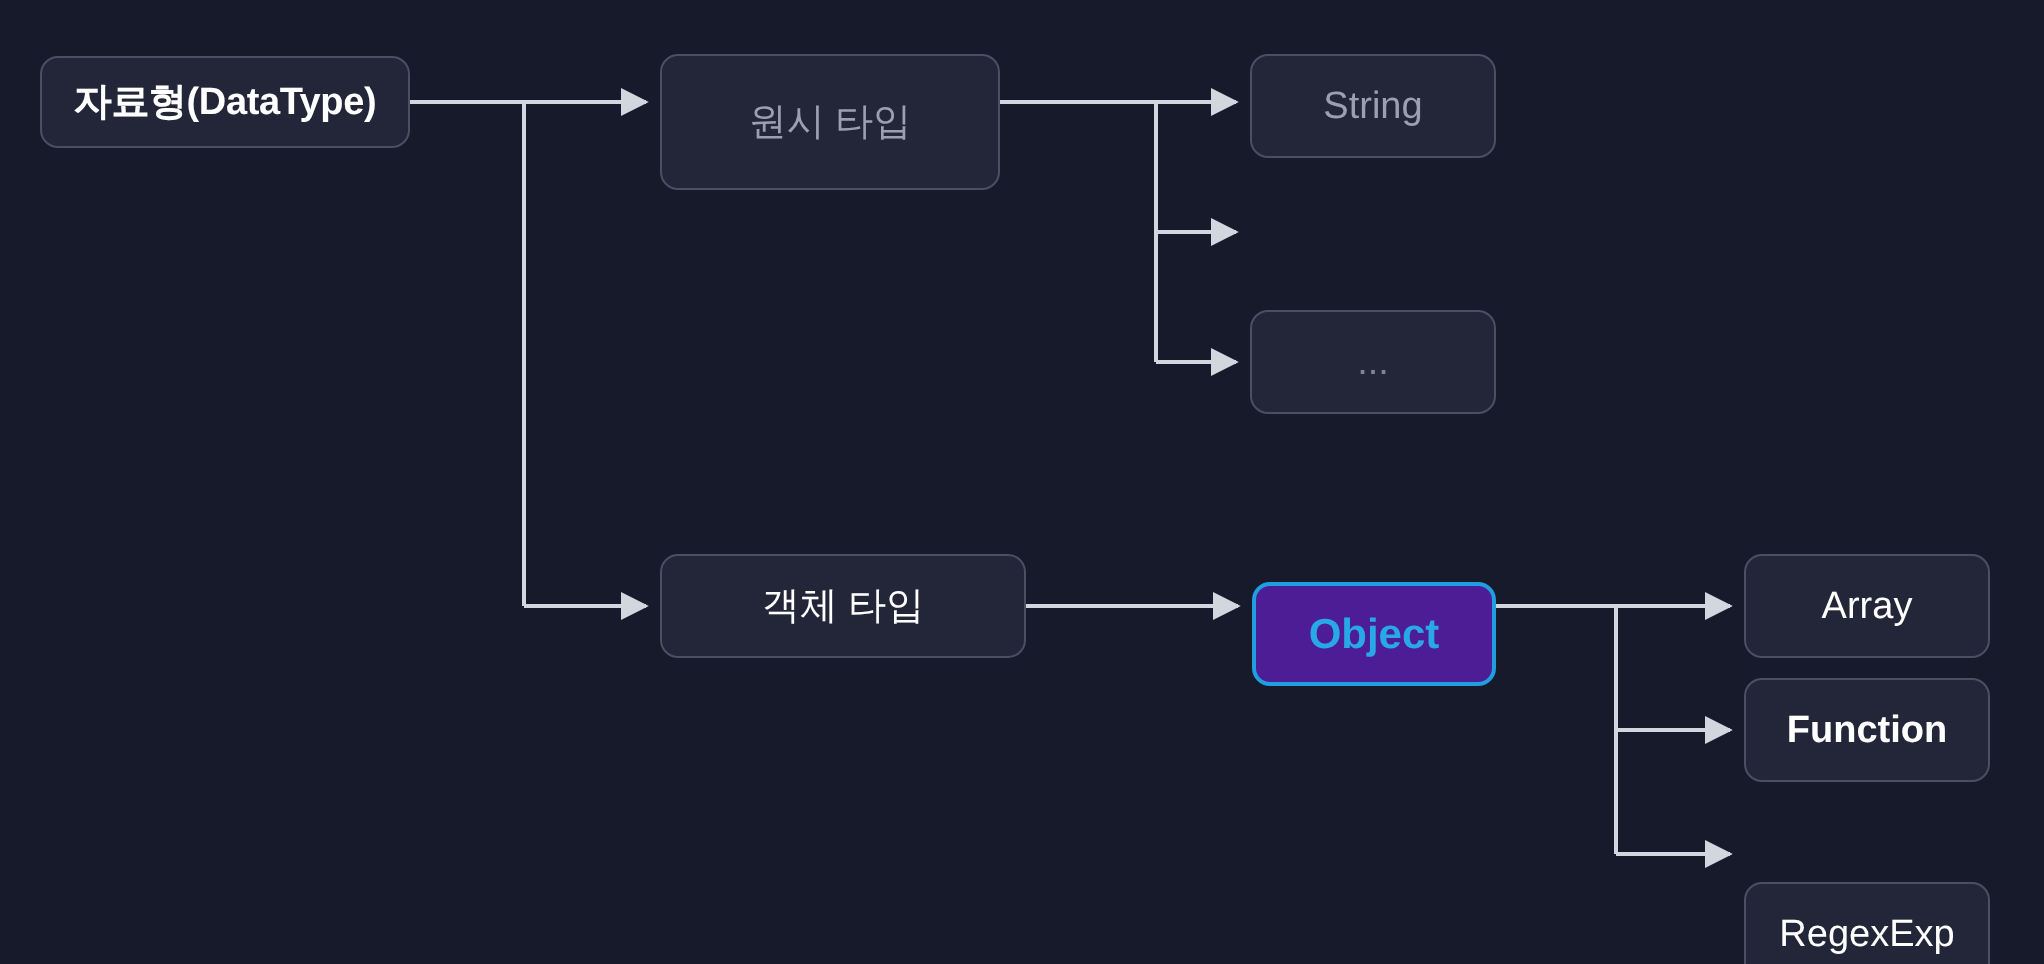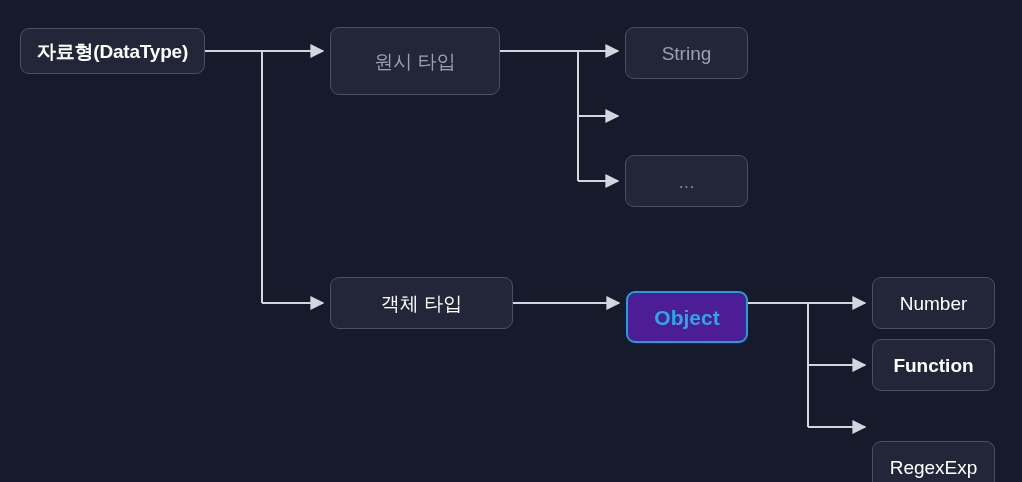--- a/index.html
+++ b/index.html
@@ -118,21 +118,21 @@
 
   <div class="node n-ellipsis">
     <span class="label">...</span>
   </div>
 
   <div class="node n-object">
     <span class="label">Object</span>
   </div>
 
   <div class="node n-array">
-    <span class="label">Number</span>
+    <span class="label">Array</span>
   </div>
 
   <div class="node n-function">
     <span class="label">Function</span>
   </div>
 
   <div class="node n-regexp">
     <span class="label">RegexExp</span>
   </div>
 

